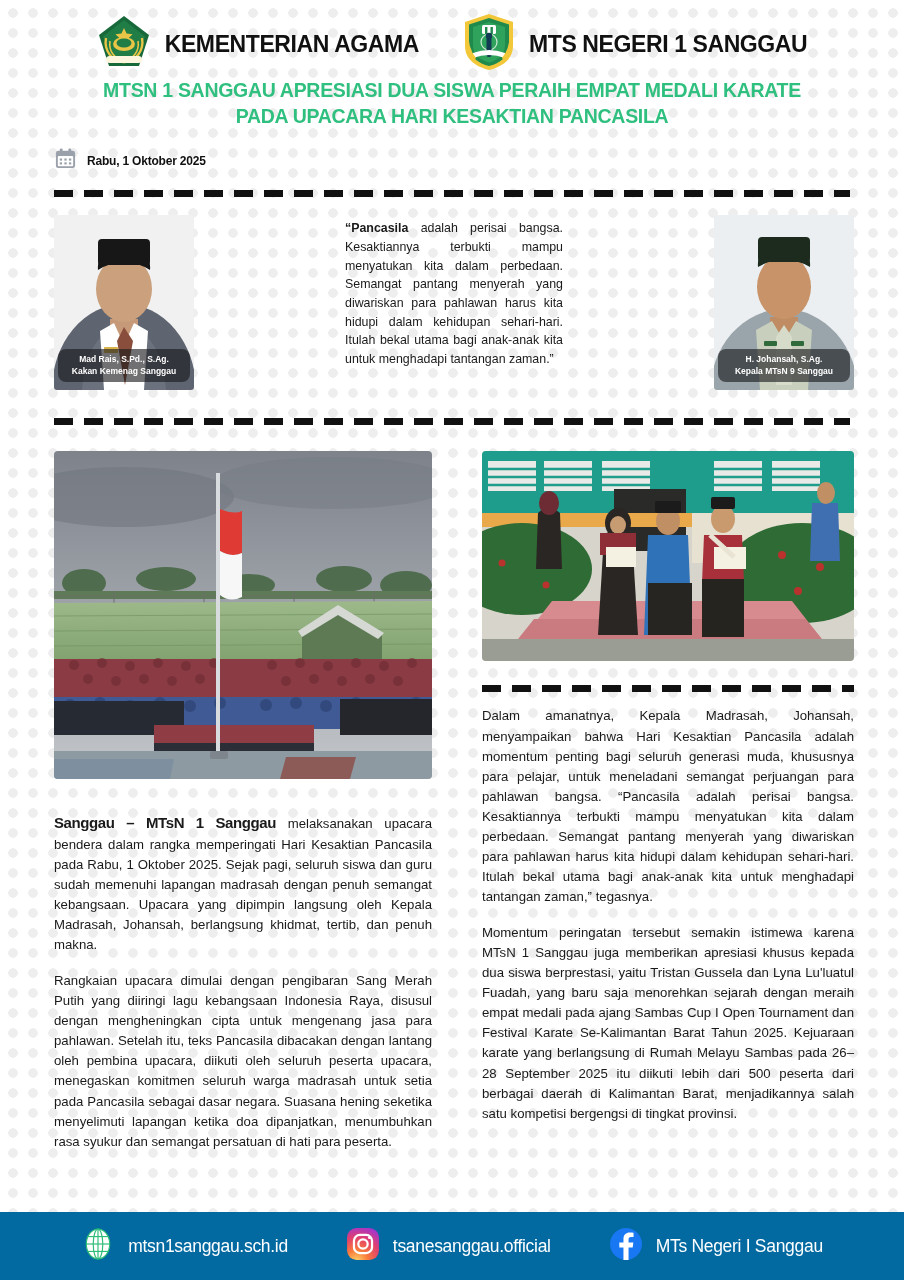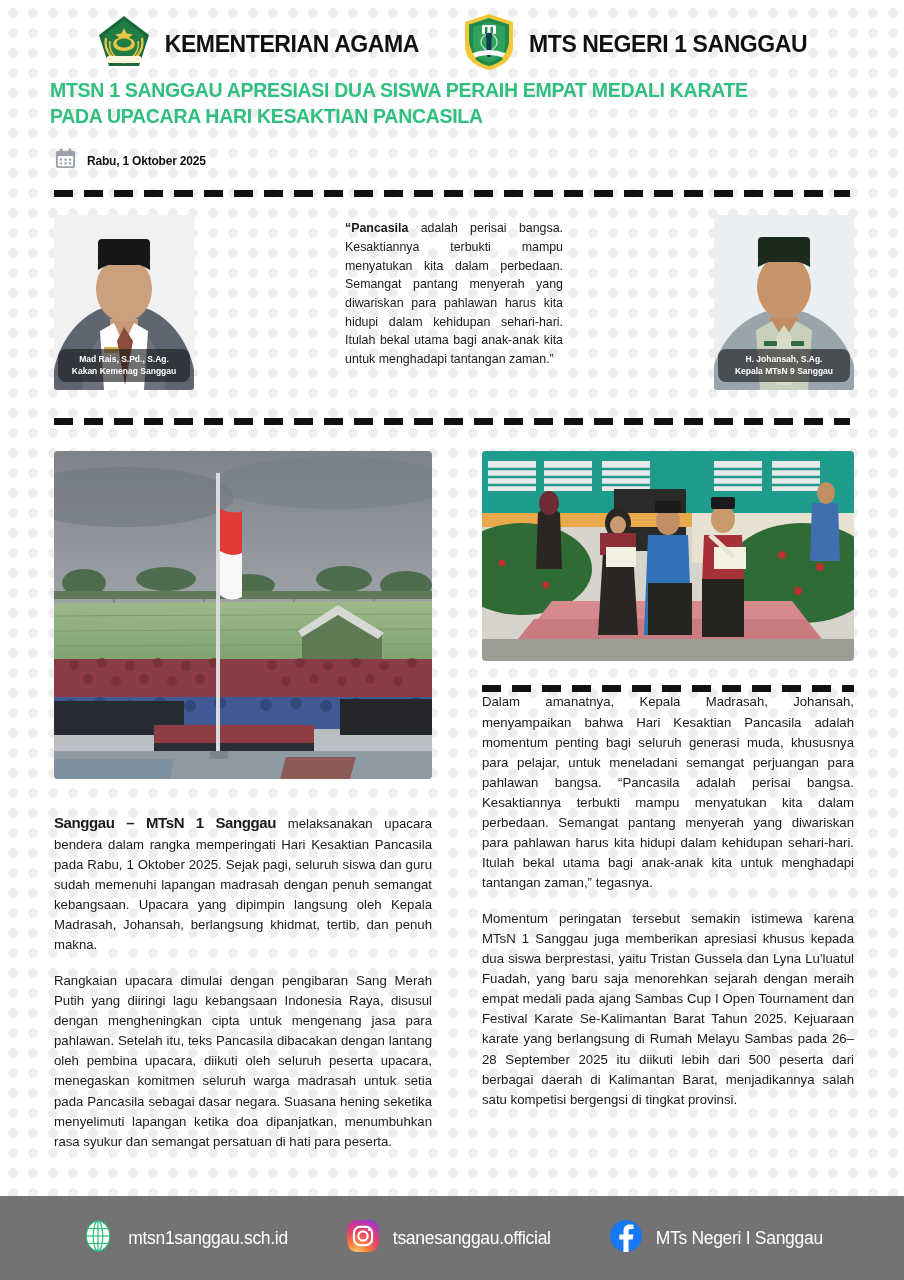--- a/index.html
+++ b/index.html
@@ -43,21 +43,21 @@
     font-size: 23px;
     font-weight: bold;
     letter-spacing: -0.4px;
     color: #111111;
     white-space: nowrap;
   }
   .logo { flex: 0 0 auto; }
 
   
   .headline {
-    text-align: left;
+    text-align: center;
     color: #2fbf7f;
     font-size: 19.5px;
     font-weight: bold;
     line-height: 1.32;
     letter-spacing: -0.3px;
     padding: 6px 50px 0 50px;
     text-transform: uppercase;
   }
   .headline-line { display: block; }
 
@@ -154,28 +154,28 @@
     color: #1a1a1a;
     text-align: justify;
     margin-bottom: 16px;
   }
   .lead {
     font-size: 15px;
     font-weight: bold;
     letter-spacing: -0.4px;
   }
 
-  .right-offset { }
+  .right-offset { margin-top: 14px; }
 
   
   .footer {
     position: absolute;
     left: 0; right: 0; bottom: 0;
-    height: 84px;
-    background: #737373;
+    height: 68px;
+    background: #0369a1;
     display: flex;
     align-items: center;
     justify-content: center;
     gap: 58px;
   }
   .foot-item {
     display: flex;
     align-items: center;
     gap: 13px;
   }

